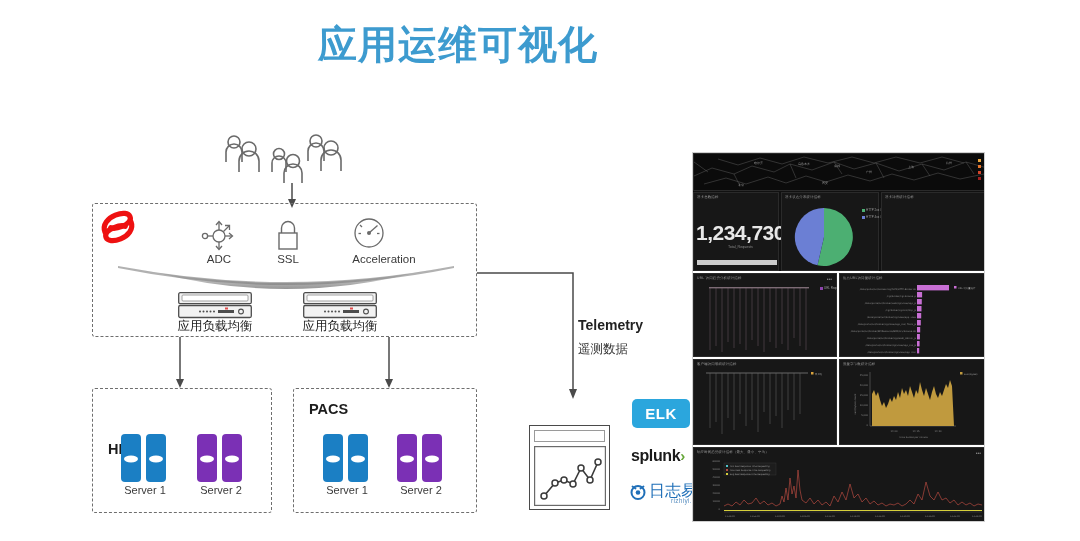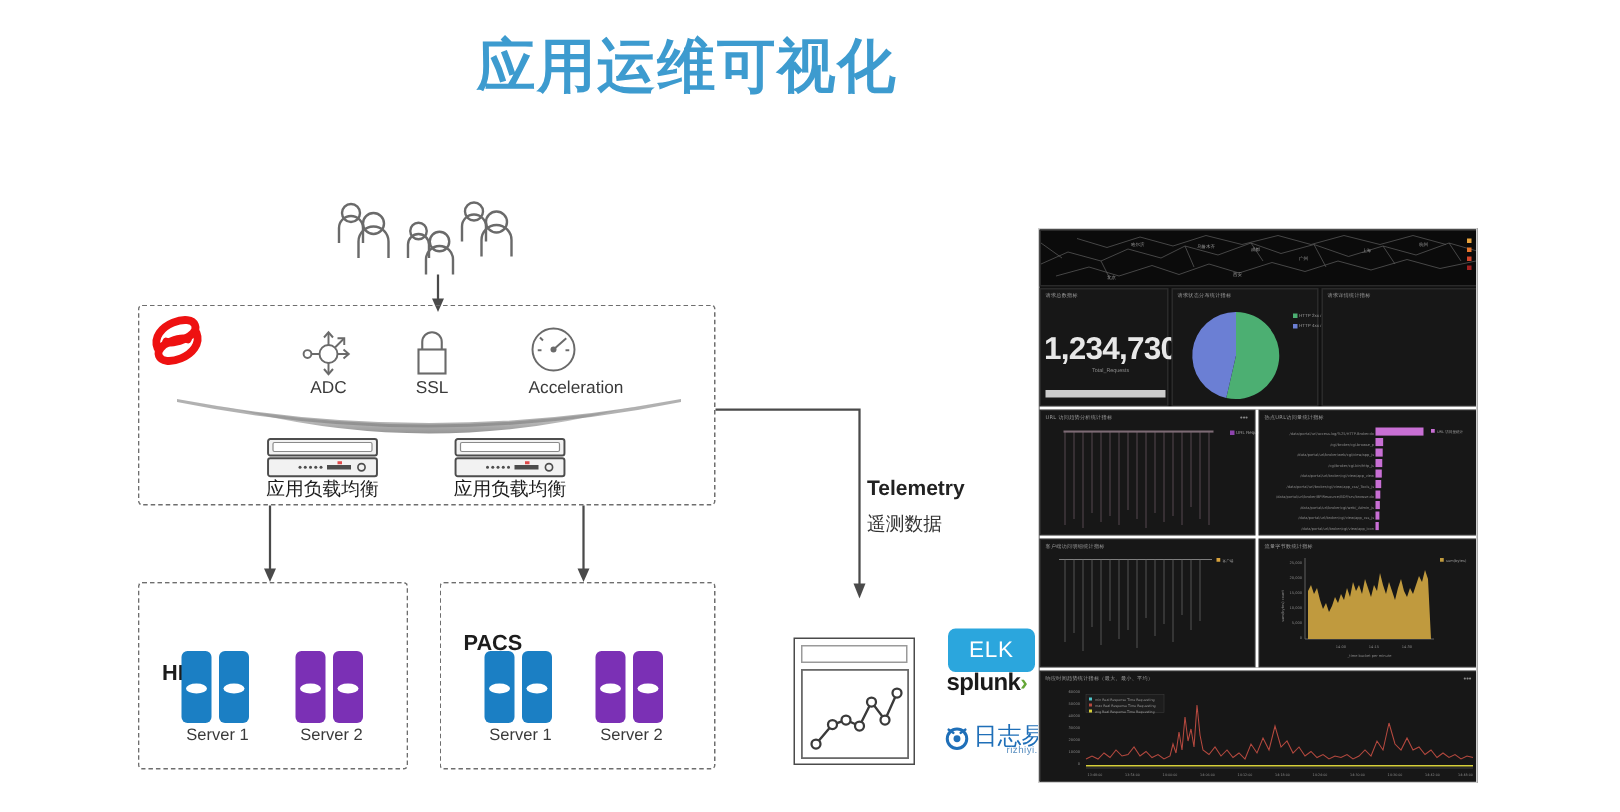--- a/index.html
+++ b/index.html
@@ -94,24 +94,23 @@
     font-family: "DejaVu Sans", sans-serif;
     display: flex; align-items: center; justify-content: center;
     letter-spacing: 0.5px;
   }
   #elk-badge {
     position: absolute; left: 632px; top: 399px;
     width: 58px; height: 29px;
     background: #2ba6dd;
     border-radius: 5px;
     color: #ffffff;
-    font-size: 15px; font-weight: normal;
+    font-size: 15px; font-weight: bold;
     display: flex; align-items: center; justify-content: center;
     letter-spacing: 0.5px;
-    margin-top: 20px;
   }
   #chart-card {
     position: absolute; left: 529px; top: 425px;
     width: 81px; height: 85px;
     background: #ffffff;
     border: 1.6px solid #4a4a4a;
   }
   #chart-card-head {
     position: absolute; left: 4px; top: 4px; right: 4px; height: 12px;
     border: 1px solid #9a9a9a; background: #fff;
@@ -312,21 +311,21 @@
 
   <svg class="svg-abs" style="left:196px; top:434px;" width="48" height="48" viewBox="0 0 48 48">
     <rect x="1" y="0" width="20" height="48" rx="4" fill="#7b30b5"></rect>
     <rect x="26" y="0" width="20" height="48" rx="4" fill="#7b30b5"></rect>
     <ellipse cx="11" cy="25" rx="7" ry="3.4" fill="#ffffff"></ellipse>
     <ellipse cx="36" cy="25" rx="7" ry="3.4" fill="#ffffff"></ellipse>
   </svg>
   <div class="server-label" style="left:190px; top:484px; width:62px;">Server 2</div>
 
   <div class="dashed-box" id="pacs-box"></div>
-  <div class="box-title" style="left:309px; top:421px;">PACS</div>
+  <div class="box-title" style="left:309px; top:401px;">PACS</div>
 
   <svg class="svg-abs" style="left:322px; top:434px;" width="48" height="48" viewBox="0 0 48 48">
     <rect x="1" y="0" width="20" height="48" rx="4" fill="#1b7fc4"></rect>
     <rect x="26" y="0" width="20" height="48" rx="4" fill="#1b7fc4"></rect>
     <ellipse cx="11" cy="25" rx="7" ry="3.4" fill="#ffffff"></ellipse>
     <ellipse cx="36" cy="25" rx="7" ry="3.4" fill="#ffffff"></ellipse>
   </svg>
   <div class="server-label" style="left:316px; top:484px; width:62px;">Server 1</div>
 
   <svg class="svg-abs" style="left:396px; top:434px;" width="48" height="48" viewBox="0 0 48 48">

